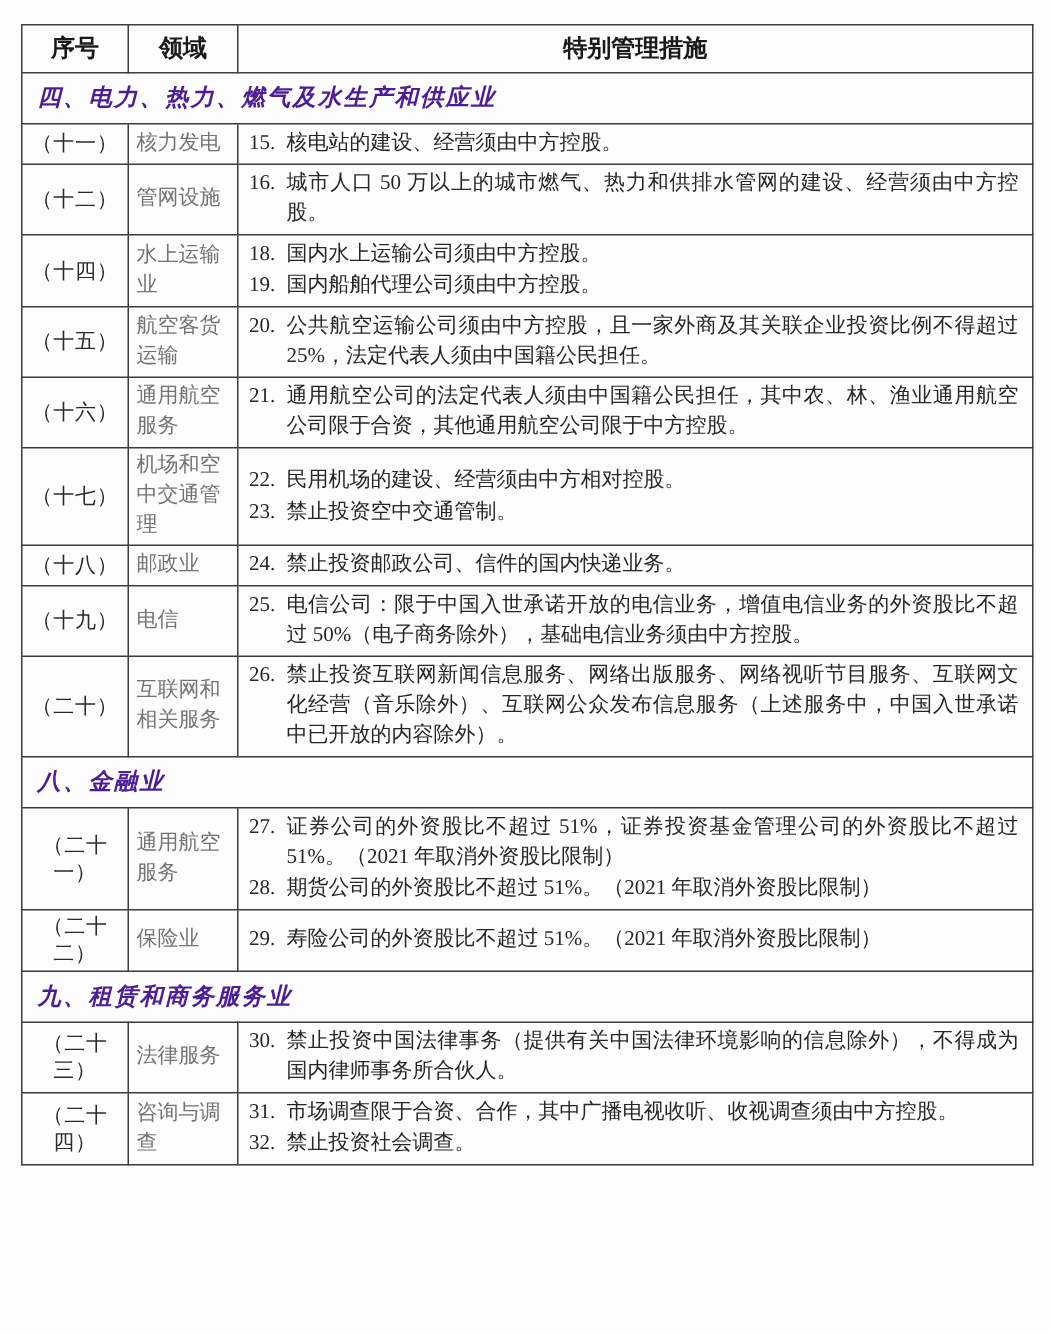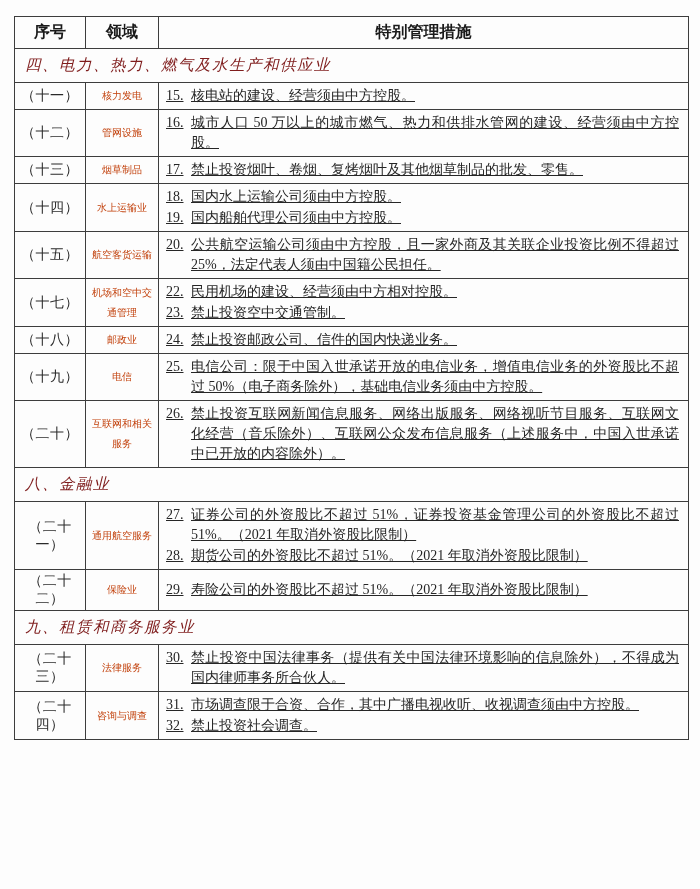--- a/index.html
+++ b/index.html
@@ -29,48 +29,47 @@
   table.measures thead th {
     font-family: "Liberation Sans", "DejaVu Sans", sans-serif;
     font-weight: bold;
     font-size: 16px;
     text-align: center;
     padding: 5px 2px;
     color: #1a1a1a;
   }
   td.section-title {
     font-style: italic;
-    font-weight: 400;
+    font-weight: 700;
     font-size: 15.5px;
     letter-spacing: 1.5px;
     padding: 6px 8px 6px 10px;
-    color: #7f1d1d;
+    color: #4c1d95;
   }
   td.cell-no {
     text-align: center;
     vertical-align: middle;
     font-size: 14px;
     padding: 2px 1px;
     color: #2a2a2a;
     letter-spacing: 0.5px;
   }
   td.cell-field {
-    text-align: center;
+    text-align: left;
     vertical-align: middle;
-    font-size: 10px;
+    font-size: 14px;
     line-height: 20px;
     padding: 2px 5px;
-    color: #c2410c;
+    color: #737373;
   }
   td.cell-measures {
     vertical-align: middle;
     padding: 2px 9px 2px 7px;
     font-size: 14px;
     color: #262626;
-    text-decoration: underline;
   }
   .measure {
     display: flex;
     line-height: 20px;
     margin: 1px 0;
   }
   .measure-num {
     flex: 0 0 25px;
   }
   .measure-text {
@@ -113,50 +112,50 @@
           <td class="cell-no">（十二）</td>
           <td class="cell-field">管网设施</td>
           <td class="cell-measures">
             <div class="measure">
               <span class="measure-num">16.</span>
               <span class="measure-text">城市人口 50 万以上的城市燃气、热力和供排水管网的建设、经营须由中方控股。</span>
             </div>
           </td>
         </tr>
         <tr class="data-row">
-          <td class="cell-no">（十三）</td>
-          <td class="cell-field">烟草制品</td>
-          <td class="cell-measures">
-            <div class="measure">
-              <span class="measure-num">17.</span>
-              <span class="measure-text">禁止投资烟叶、卷烟、复烤烟叶及其他烟草制品的批发、零售。</span>
-            </div>
-          </td>
-        </tr>
-        <tr class="data-row">
           <td class="cell-no">（十四）</td>
           <td class="cell-field">水上运输业</td>
           <td class="cell-measures">
             <div class="measure">
               <span class="measure-num">18.</span>
               <span class="measure-text">国内水上运输公司须由中方控股。</span>
             </div>
             <div class="measure">
               <span class="measure-num">19.</span>
               <span class="measure-text">国内船舶代理公司须由中方控股。</span>
             </div>
           </td>
         </tr>
         <tr class="data-row">
           <td class="cell-no">（十五）</td>
           <td class="cell-field">航空客货运输</td>
           <td class="cell-measures">
             <div class="measure">
               <span class="measure-num">20.</span>
               <span class="measure-text">公共航空运输公司须由中方控股，且一家外商及其关联企业投资比例不得超过 25%，法定代表人须由中国籍公民担任。</span>
+            </div>
+          </td>
+        </tr>
+        <tr class="data-row">
+          <td class="cell-no">（十六）</td>
+          <td class="cell-field">通用航空服务</td>
+          <td class="cell-measures">
+            <div class="measure">
+              <span class="measure-num">21.</span>
+              <span class="measure-text">通用航空公司的法定代表人须由中国籍公民担任，其中农、林、渔业通用航空公司限于合资，其他通用航空公司限于中方控股。</span>
             </div>
           </td>
         </tr>
         <tr class="data-row">
           <td class="cell-no">（十七）</td>
           <td class="cell-field">机场和空中交通管理</td>
           <td class="cell-measures">
             <div class="measure">
               <span class="measure-num">22.</span>
               <span class="measure-text">民用机场的建设、经营须由中方相对控股。</span>

